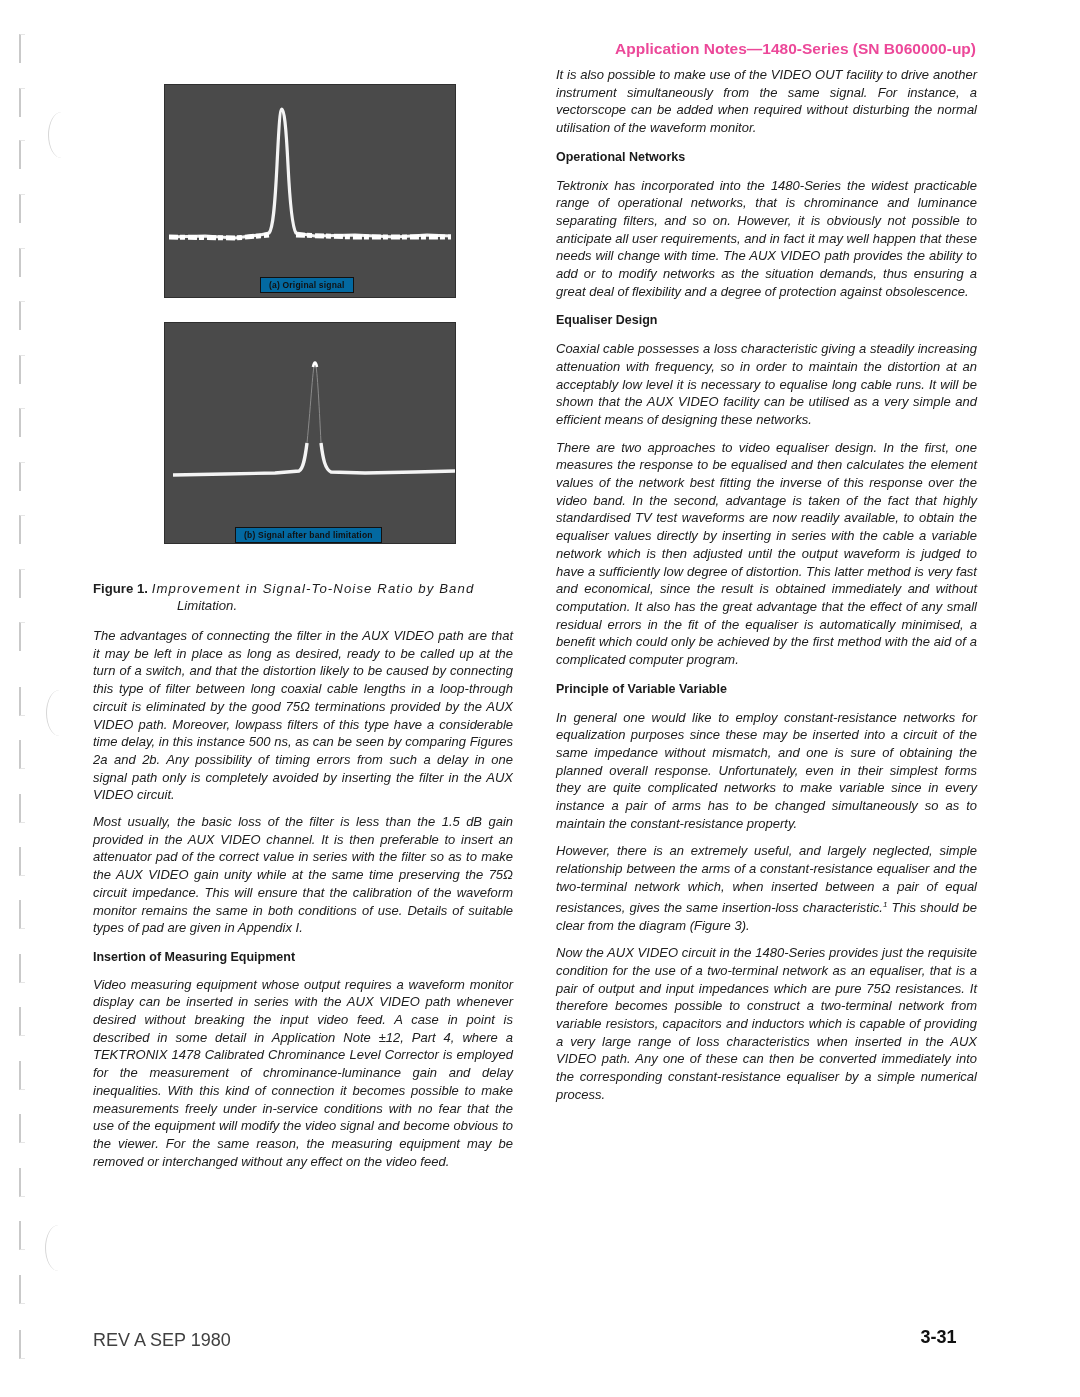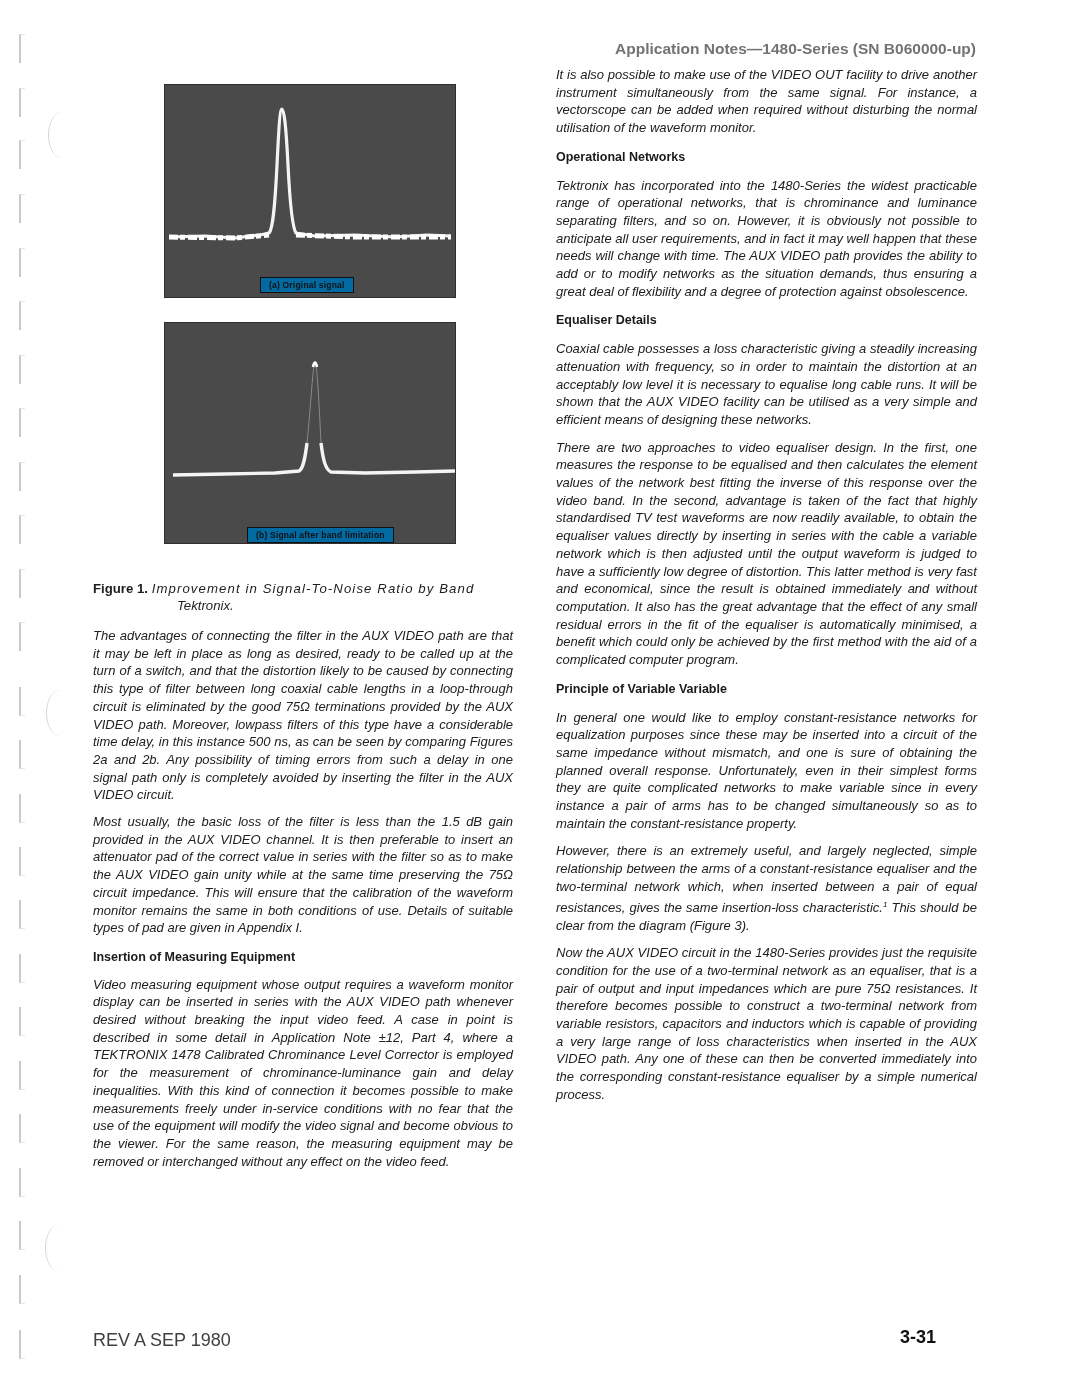--- a/index.html
+++ b/index.html
@@ -28,24 +28,24 @@
   .figure-caption .fig-title2 { display: block; padding-left: 84px; font-style: italic; }
 
   
   .col { position: absolute; font-size: 13px; line-height: 17.7px; text-align: justify; color: #202020; }
   .col p { margin: 0 0 9px 0; font-style: italic; }
   .col h3 { margin: 12px 0 9px 0; font-size: 12.5px; font-weight: bold; color: #1a1a1a; }
   .left-col { left: 93px; top: 627px; width: 420px; }
   .right-col { left: 556px; top: 66px; width: 421px; }
   .right-col p, .right-col h3 { margin-bottom: 10px; }
 
-  .header-title { position: absolute; left: 0; top: 40px; width: 976px; text-align: right; font-size: 15.5px; font-weight: bold; color: #737373; }
+  .header-title { position: absolute; left: 0; top: 40px; width: 976px; text-align: right; font-size: 15.5px; font-weight: bold; color: #ec4899; }
 
   .footer-left { position: absolute; left: 93px; top: 1330px; font-size: 18px; color: #404040; }
-  .footer-right { position: absolute; left: 900px; width: 77px; text-align: left; top: 1327px; font-size: 18px; font-weight: bold; color: #111; }
+  .footer-right { position: absolute; left: 900px; width: 77px; text-align: center; top: 1327px; font-size: 18px; font-weight: bold; color: #111; }
   sup { font-size: 8px; }
 </style>
 </head>
 <body>
 
 <div class="page">
 
   <div>
     <div class="binder" style="top:34px"></div>
     <div class="binder" style="top:88px"></div>
@@ -87,41 +87,41 @@
     <div class="scope-label" style="left:95px; top:192px;">(a)   Original signal</div>
   </div>
 
   <div class="scope" style="left:164px; top:322px; width:290px; height:220px;">
     <svg viewBox="0 0 290 220" preserveAspectRatio="none">
       <path d="M8,152 L60,151 L110,150 L134,148 C138,146 140,136 142,120" fill="none" stroke="#f4f4f4" stroke-width="3.4"></path>
       <path d="M142,120 C146,80 148,40 150,40 C152,40 154,80 156,120" fill="none" stroke="#8a8a8a" stroke-width="1"></path>
       <path d="M148,44 C149,38 151,38 152,44" fill="none" stroke="#ffffff" stroke-width="2.6"></path>
       <path d="M156,120 C158,136 160,146 166,149 L200,150 L250,149 L290,148" fill="none" stroke="#f4f4f4" stroke-width="3.4"></path>
     </svg>
-    <div class="scope-label" style="left:82px; top:204px;">(b)  Signal after band limitation</div>
+    <div class="scope-label" style="left:70px; top:204px;">(b)  Signal after band limitation</div>
   </div>
 
   <div class="figure-caption">
     <span class="fig-num">Figure 1.</span>
     <span class="fig-title">Improvement in Signal-To-Noise Ratio by Band</span>
-    <span class="fig-title2">Tektronix.</span>
+    <span class="fig-title2">Limitation.</span>
   </div>
 
   <div class="col left-col">
     <p>The advantages of connecting the filter in the AUX VIDEO path are that it may be left in place as long as desired, ready to be called up at the turn of a switch, and that the distortion likely to be caused by connecting this type of filter between long coaxial cable lengths in a loop-through circuit is eliminated by the good 75Ω terminations provided by the AUX VIDEO path. Moreover, lowpass filters of this type have a considerable time delay, in this instance 500 ns, as can be seen by comparing Figures 2a and 2b. Any possibility of timing errors from such a delay in one signal path only is completely avoided by inserting the filter in the AUX VIDEO circuit.</p>
     <p>Most usually, the basic loss of the filter is less than the 1.5 dB gain provided in the AUX VIDEO channel. It is then preferable to insert an attenuator pad of the correct value in series with the filter so as to make the AUX VIDEO gain unity while at the same time preserving the 75Ω circuit impedance. This will ensure that the calibration of the waveform monitor remains the same in both conditions of use. Details of suitable types of pad are given in Appendix I.</p>
     <h3>Insertion of Measuring Equipment</h3>
     <p>Video measuring equipment whose output requires a waveform monitor display can be inserted in series with the AUX VIDEO path whenever desired without breaking the input video feed. A case in point is described in some detail in Application Note ±12, Part 4, where a TEKTRONIX 1478 Calibrated Chrominance Level Corrector is employed for the measurement of chrominance-luminance gain and delay inequalities. With this kind of connection it becomes possible to make measurements freely under in-service conditions with no fear that the use of the equipment will modify the video signal and become obvious to the viewer. For the same reason, the measuring equipment may be removed or interchanged without any effect on the video feed.</p>
   </div>
 
   <div class="col right-col">
     <p>It is also possible to make use of the VIDEO OUT facility to drive another instrument simultaneously from the same signal. For instance, a vectorscope can be added when required without disturbing the normal utilisation of the waveform monitor.</p>
     <h3>Operational Networks</h3>
     <p>Tektronix has incorporated into the 1480-Series the widest practicable range of operational networks, that is chrominance and luminance separating filters, and so on. However, it is obviously not possible to anticipate all user requirements, and in fact it may well happen that these needs will change with time. The AUX VIDEO path provides the ability to add or to modify networks as the situation demands, thus ensuring a great deal of flexibility and a degree of protection against obsolescence.</p>
-    <h3>Equaliser Details</h3>
+    <h3>Equaliser Design</h3>
     <p>Coaxial cable possesses a loss characteristic giving a steadily increasing attenuation with frequency, so in order to maintain the distortion at an acceptably low level it is necessary to equalise long cable runs. It will be shown that the AUX VIDEO facility can be utilised as a very simple and efficient means of designing these networks.</p>
     <p>There are two approaches to video equaliser design. In the first, one measures the response to be equalised and then calculates the element values of the network best fitting the inverse of this response over the video band. In the second, advantage is taken of the fact that highly standardised TV test waveforms are now readily available, to obtain the equaliser values directly by inserting in series with the cable a variable network which is then adjusted until the output waveform is judged to have a sufficiently low degree of distortion. This latter method is very fast and economical, since the result is obtained immediately and without computation. It also has the great advantage that the effect of any small residual errors in the fit of the equaliser is automatically minimised, a benefit which could only be achieved by the first method with the aid of a complicated computer program.</p>
     <h3>Principle of Variable Variable</h3>
     <p>In general one would like to employ constant-resistance networks for equalization purposes since these may be inserted into a circuit of the same impedance without mismatch, and one is sure of obtaining the planned overall response. Unfortunately, even in their simplest forms they are quite complicated networks to make variable since in every instance a pair of arms has to be changed simultaneously so as to maintain the constant-resistance property.</p>
     <p><span>However, there is an extremely useful, and largely neglected, simple relationship between the arms of a constant-resistance equaliser and the two-terminal network which, when inserted between a pair of equal resistances, gives the same insertion-loss characteristic.</span><sup>1</sup><span> This should be clear from the diagram (Figure 3).</span></p>
     <p>Now the AUX VIDEO circuit in the 1480-Series provides just the requisite condition for the use of a two-terminal network as an equaliser, that is a pair of output and input impedances which are pure 75Ω resistances. It therefore becomes possible to construct a two-terminal network from variable resistors, capacitors and inductors which is capable of providing a very large range of loss characteristics when inserted in the AUX VIDEO path. Any one of these can then be converted immediately into the corresponding constant-resistance equaliser by a simple numerical process.</p>
   </div>
 
   <div class="footer-left">REV A SEP 1980</div>
   <div class="footer-right">3-31</div>

